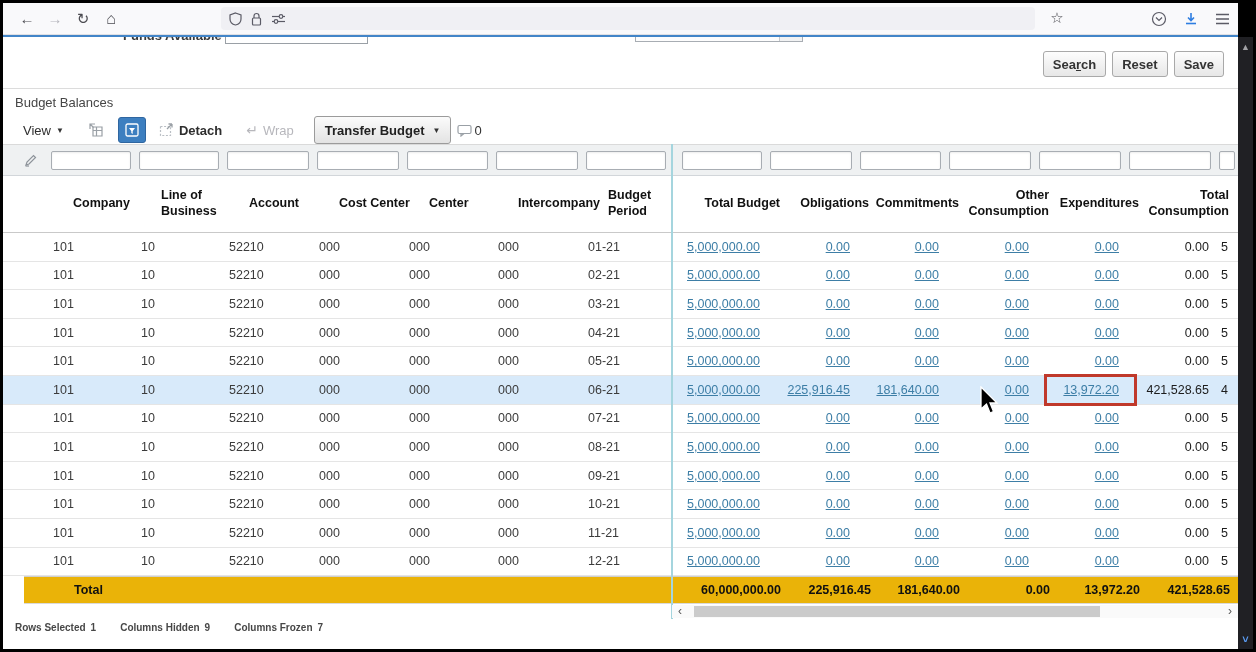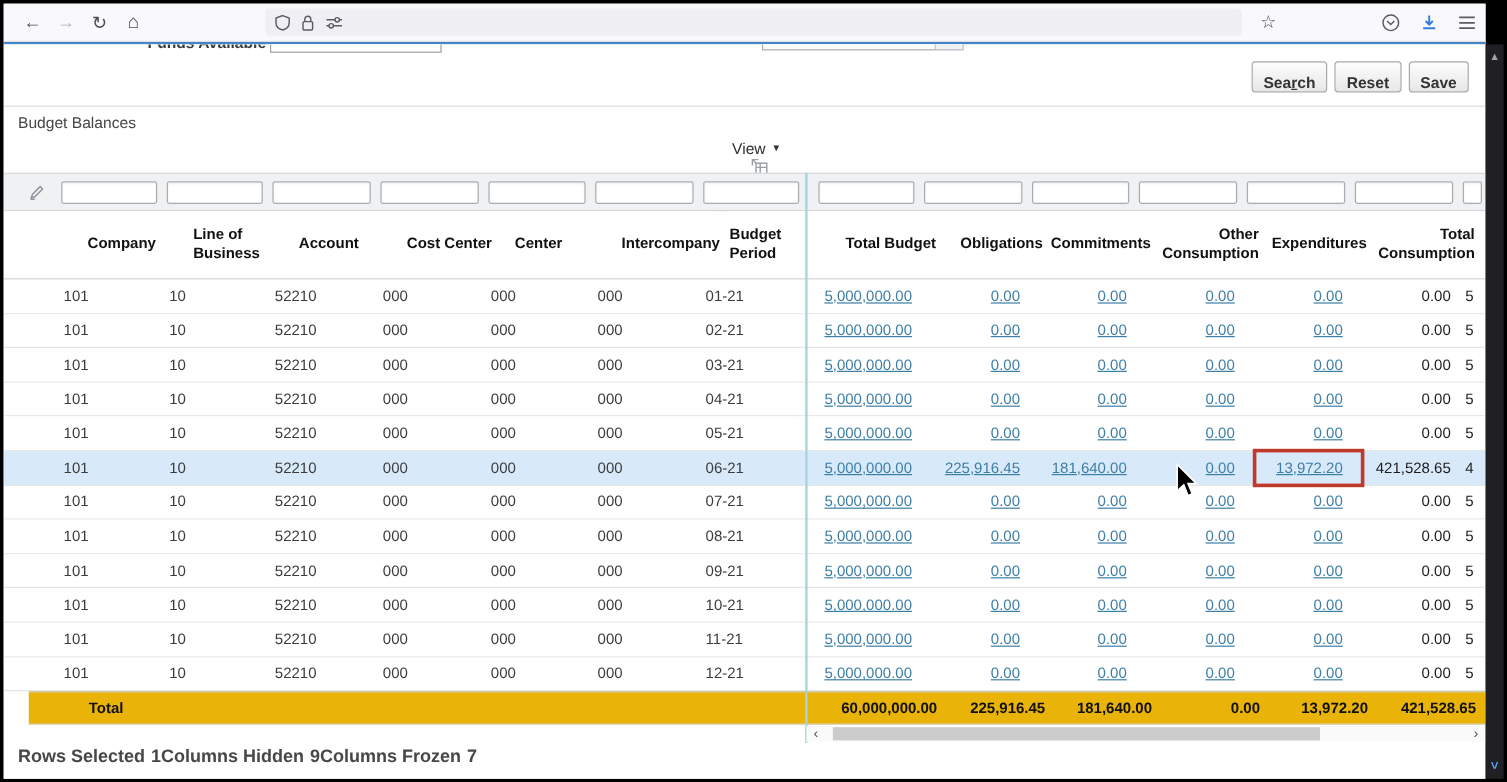--- a/index.html
+++ b/index.html
@@ -17,28 +17,28 @@
 
   
   .page{position:absolute;left:0;top:34px;width:1235px;height:612px;background:#fff;overflow:hidden;}
 
   .clip-label{position:absolute;left:120px;top:-9px;font-weight:bold;font-size:13px;color:#3a3a3a;}
   .clip-input{position:absolute;left:222px;top:-19px;width:143px;height:26px;border:1px solid #9aa0a6;background:#fff;font-size:12px;color:#555;padding:1px 6px 0 6px;box-sizing:border-box;}
   .clip-combo{position:absolute;left:632px;top:-21px;width:168px;height:26px;border:1px solid #a8adb3;background:#fdfdfd;box-sizing:border-box;}
   .clip-combo .combo-btn{position:absolute;right:0;top:0;width:22px;height:100%;border-left:1px solid #c4c8cc;background:#f1f2f3;}
 
   .action-btns{position:absolute;top:14px;right:14px;display:flex;gap:6px;}
-  .btn{height:24px;padding:0 9px;font-size:13px;font-weight:bold;color:#333;background:linear-gradient(#fdfdfd,#e7e7e7);border:1px solid #a9a9a9;border-radius:3px;display:flex;align-items:flex-end;cursor:default;}
+  .btn{height:24px;padding:0 9px;font-size:13px;font-weight:bold;color:#333;background:linear-gradient(#fdfdfd,#e7e7e7);border:1px solid #a9a9a9;border-radius:3px;display:flex;align-items:center;cursor:default;}
   .btn u{text-decoration:underline;}
 
   .divider{position:absolute;left:0;top:51px;width:100%;height:1px;background:#dcdcdc;}
   .section-title{position:absolute;left:12px;top:58px;font-size:13px;color:#464646;}
 
   
-  .toolbar{position:absolute;left:0;top:79px;width:100%;height:28px;display:flex;align-items:center;font-size:13px;color:#2e2e2e;flex-direction:column;}
+  .toolbar{position:absolute;left:0;top:79px;width:100%;height:28px;display:flex;align-items:center;font-size:13px;color:#2e2e2e;}
   .tb-view{margin-left:20px;display:flex;align-items:center;gap:5px;}
   .caret{font-size:8px;color:#333;}
   .tb-icon{margin-left:24px;display:flex;align-items:center;}
   .qbe-btn{margin-left:14px;width:26px;height:24px;background:var(--qbe-button,#3d7fc0);border:1px solid #2f66a0;border-radius:3px;display:flex;align-items:center;justify-content:center;}
   .tb-detach{margin-left:13px;display:flex;align-items:center;gap:5px;font-weight:bold;}
   .tb-wrap{margin-left:24px;display:flex;align-items:center;gap:5px;color:#b7b7bc;}
   .transfer-btn{margin-left:20px;height:26px;padding:0 10px;font-size:13px;font-weight:bold;color:#222;background:linear-gradient(#fbfbfb,#e3e3e3);border:1px solid #9b9b9b;border-radius:3px;display:flex;align-items:center;gap:8px;}
   .tb-bubble{margin-left:6px;display:flex;align-items:center;gap:2px;color:#333;font-size:13px;}
 
   
@@ -72,21 +72,21 @@
   .total-row .td{font-weight:bold;color:#111;}
 
   .frozen-divider{position:absolute;left:668px;top:107px;width:2px;height:475px;background:var(--frozen-divider,#a5d5de);}
 
   
   .hscroll{position:absolute;left:669px;top:568px;width:566px;height:13px;background:#fafafa;display:flex;align-items:center;}
   .hs-arrow{width:16px;text-align:center;font-size:12px;color:#555;line-height:13px;flex:none;}
   .hs-track{position:relative;flex:1;height:11px;}
   .hs-thumb{position:absolute;left:6px;top:0;width:406px;height:11px;background:#cbcbcb;}
 
-  .footer{position:absolute;left:12px;top:585px;display:flex;font-size:15px;font-weight:600;color:#474747;}
+  .footer{position:absolute;left:12px;top:585px;display:flex;gap:24px;font-size:10px;font-weight:600;color:#474747;}
   .footer .item{display:flex;gap:5px;}
 
   .vstrip{position:absolute;left:1238px;top:37px;width:15px;height:612px;background:#202024;}
   .vstrip .up{position:absolute;top:5px;left:0;width:100%;text-align:center;color:#a2a2a6;font-size:9px;}
   .vstrip .down{position:absolute;bottom:4px;left:0;width:100%;text-align:center;color:var(--scroll-chevron,#5b9df5);font-size:11px;font-weight:bold;}
 
   .cursor{position:absolute;left:976px;top:383px;pointer-events:none;}
 </style>
 </head>
 <body>

